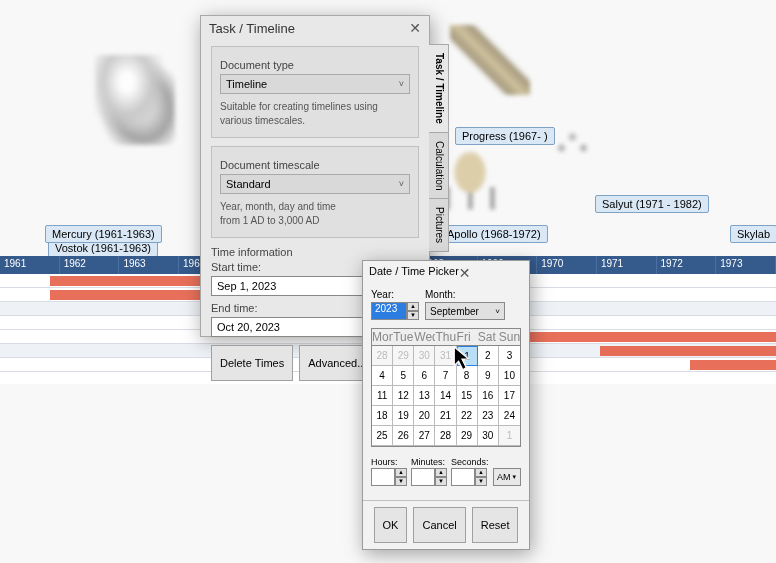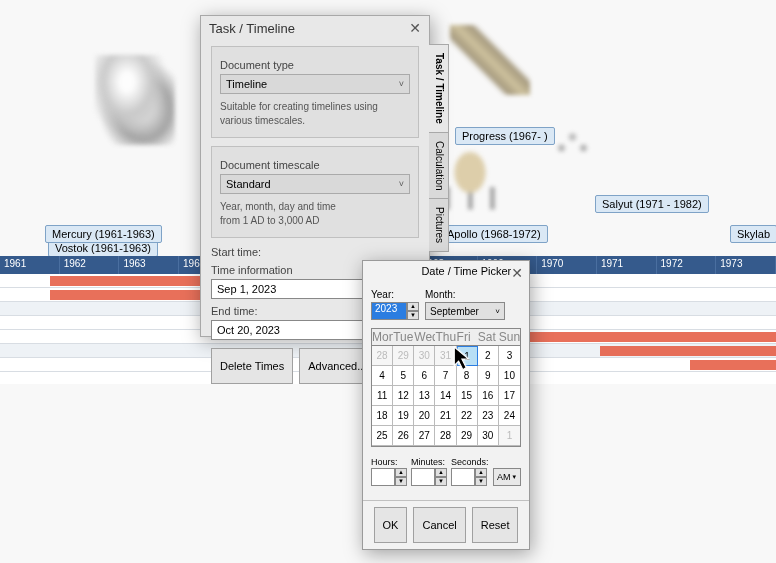--- a/index.html
+++ b/index.html
@@ -31,21 +31,21 @@
   .inset { border: 1px solid #c0c0c0; background: #e0e0e0; padding: 6px 8px 10px; margin-bottom: 8px; }
   .dropdown { width: 100%; height: 20px; background: #d9d9d9; border: 1px solid #aaa; display: flex; align-items: center; justify-content: space-between; padding: 0 5px; font-size: 11px; cursor: pointer; }
   .dropdown::after { content: "˅"; font-size: 9px; color: #555; }
   .desc { font-size: 10px; color: #555; margin-top: 6px; line-height: 1.35; }
   .text-input { width: 100%; height: 20px; background: #fff; border: 1px solid #888; padding: 0 5px; font-size: 11px; display: flex; align-items: center; }
   .btn-row { display: flex; gap: 6px; margin-top: 8px; }
   .btn { background: #e5e5e5; border: 1px solid #a0a0a0; padding: 11px 8px; font-size: 11px; cursor: pointer; }
 
   
   .dialog-picker { position: absolute; left: 362px; top: 260px; width: 168px; height: 290px; background: #f2f2f2; border: 1px solid #9a9a9a; box-shadow: 2px 4px 18px rgba(0,0,0,0.35); }
-  .picker-title { display: flex; justify-content: flex-end; padding: 4px 6px; font-size: 11px; }
+  .picker-title { display: flex; justify-content: flex-start; padding: 4px 6px; font-size: 11px; }
   .picker-body { padding: 4px 8px; }
   .ym-row { display: flex; gap: 6px; margin-bottom: 8px; }
   .ym-col { display: flex; flex-direction: column; }
   .ym-label { font-size: 10px; margin-bottom: 2px; }
   .spin { display: flex; }
   .spin-input { width: 36px; height: 18px; border: 1px solid #888; background: #fff; font-size: 10px; padding: 0 3px; }
   .spin-input.sel { background: #2b7de1; color: #fff; }
   .spin-btns { display: flex; flex-direction: column; width: 12px; }
   .spin-btns span { height: 9px; border: 1px solid #888; background: #e0e0e0; font-size: 6px; line-height: 6px; text-align: center; cursor: pointer; }
   .month-dd { width: 80px; height: 18px; border: 1px solid #888; background: #e0e0e0; font-size: 10px; padding: 8px 4px; display: flex; align-items: center; justify-content: space-between; cursor: pointer; }
@@ -142,22 +142,22 @@
     </div>
     <div class="inset">
       <div class="section-label">Document timescale</div>
       <div class="dropdown">
           <span>Standard</span>
         </div>
       <div class="desc">
         <span>Year, month, day and time</span><br><span>from 1 AD to 3,000 AD</span>
       </div>
     </div>
+    <div class="section-label">Time information</div>
     <div class="section-label" style="margin-top:2px">Start time:</div>
-    <div class="section-label">Time information</div>
     <div class="text-input">
         <span>Sep 1, 2023</span>
       </div>
     <div class="section-label">End time:</div>
     <div class="text-input">
         <span>Oct 20, 2023</span>
       </div>
     <div class="btn-row">
       <div class="btn">Delete Times</div>
       <div class="btn">Advanced...</div>

